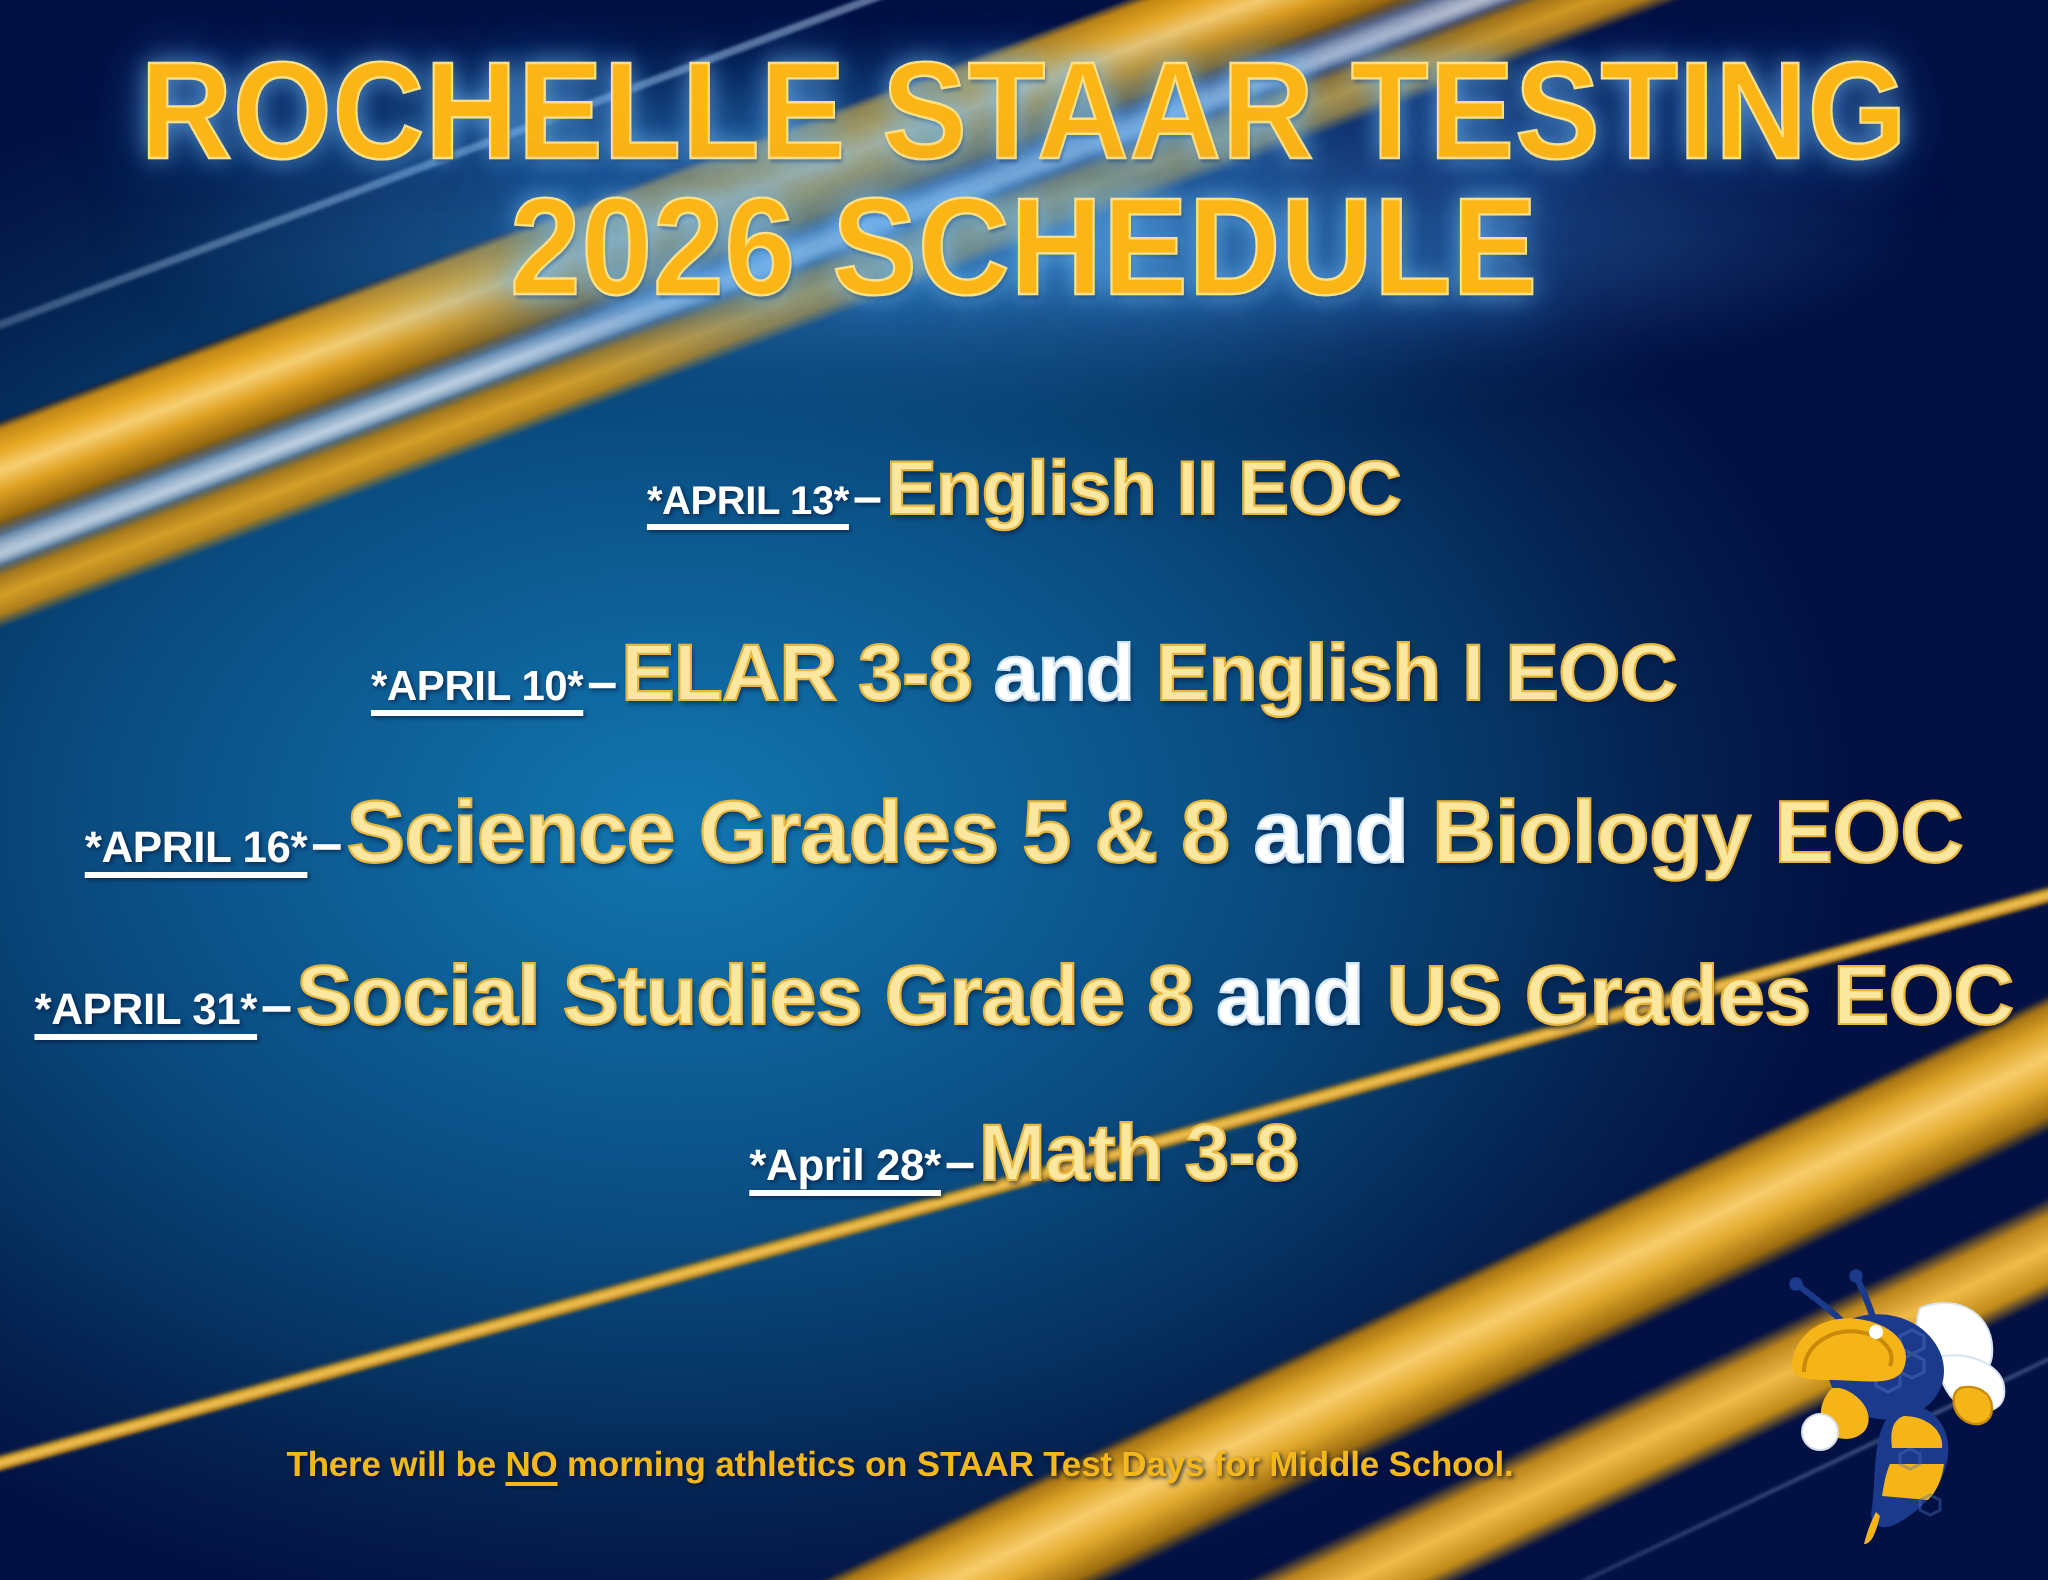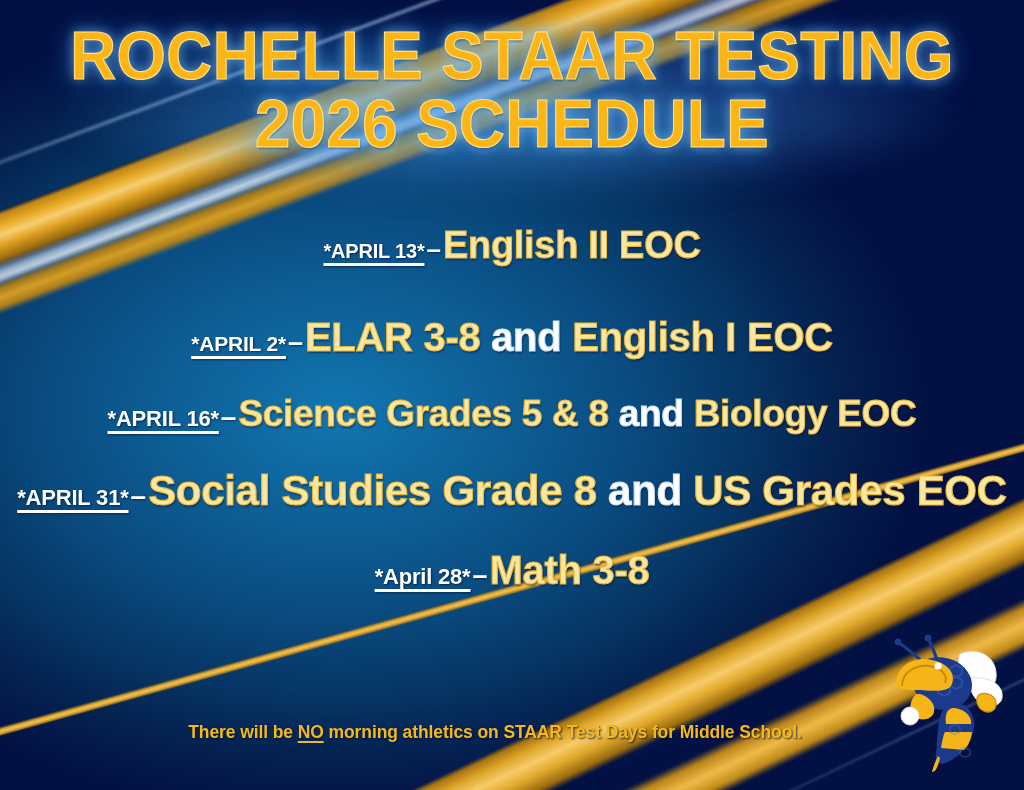--- a/index.html
+++ b/index.html
@@ -249,21 +249,21 @@
   .r0 .sched-date   { font-size: 20px; }
   .r0 .sched-dash   { font-size: 26px; }
   .r0 .sched-subject{ font-size: 38px; }
 
   .r1 .sched-date   { font-size: 21px; }
   .r1 .sched-dash   { font-size: 27px; }
   .r1 .sched-subject{ font-size: 40px; }
 
   .r2 .sched-date   { font-size: 22px; }
   .r2 .sched-dash   { font-size: 28px; }
-  .r2 .sched-subject{ font-size: 37px; }
+  .r2 .sched-subject{ font-size: 44px; }
 
   .r3 .sched-date   { font-size: 22px; }
   .r3 .sched-dash   { font-size: 28px; }
   .r3 .sched-subject{ font-size: 42px; }
 
   .r4 .sched-date   { font-size: 22px; }
   .r4 .sched-dash   { font-size: 27px; }
   .r4 .sched-subject{ font-size: 40px; }
 
   .r5 .sched-date   { font-size: 22px; }
@@ -283,21 +283,20 @@
     top: 722px;
     width: 900px;
     text-align: center;
     z-index: 6;
     font-size: 17.5px;
     font-weight: bold;
     color: #F4B81B;
     letter-spacing: -0.1px;
     text-shadow: 1px 1px 2px rgba(6,18,50,0.8);
     white-space: nowrap;
-    padding-left: 45px;
   }
   .footer u { text-decoration: underline; text-underline-offset: 3px; text-decoration-thickness: 2px; }
 
   
   .mascot {
     position: absolute;
     right: 8px;
     bottom: 18px;
     width: 140px;
     height: 140px;
@@ -326,21 +325,21 @@
     <div class="title-glow"></div>
     <div class="title-line">ROCHELLE STAAR TESTING</div>
     <div class="title-line">2026 SCHEDULE</div>
   </div>
 
   <div class="schedule">
     <div class="sched-row r0">
       <span class="sched-date">*APRIL 13*</span><span class="sched-dash">–</span><span class="sched-subject"><span>English II EOC</span></span>
     </div>
     <div class="sched-row r1">
-      <span class="sched-date">*APRIL 2*</span><span class="sched-dash">–</span><span class="sched-subject"><span>ELAR 3-8</span><span class="plain"> and </span><span>English I EOC</span></span>
+      <span class="sched-date">*APRIL 10*</span><span class="sched-dash">–</span><span class="sched-subject"><span>ELAR 3-8</span><span class="plain"> and </span><span>English I EOC</span></span>
     </div>
     <div class="sched-row r2">
       <span class="sched-date">*APRIL 16*</span><span class="sched-dash">–</span><span class="sched-subject"><span>Science Grades 5 &amp; 8</span><span class="plain"> and </span><span>Biology EOC</span></span>
     </div>
     <div class="sched-row r3">
       <span class="sched-date">*APRIL 31*</span><span class="sched-dash">–</span><span class="sched-subject"><span>Social Studies Grade 8</span><span class="plain"> and </span><span>US Grades EOC</span></span>
     </div>
     <div class="sched-row r4">
       <span class="sched-date">*April 28*</span><span class="sched-dash">–</span><span class="sched-subject"><span>Math 3-8</span></span>
     </div>

